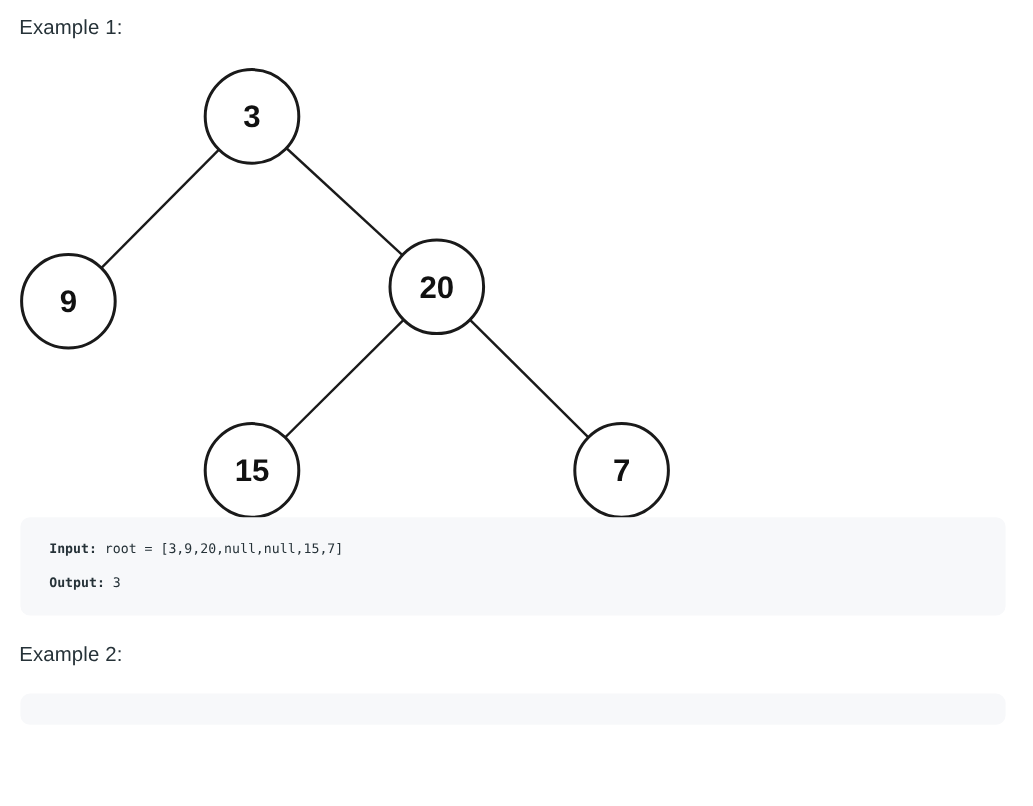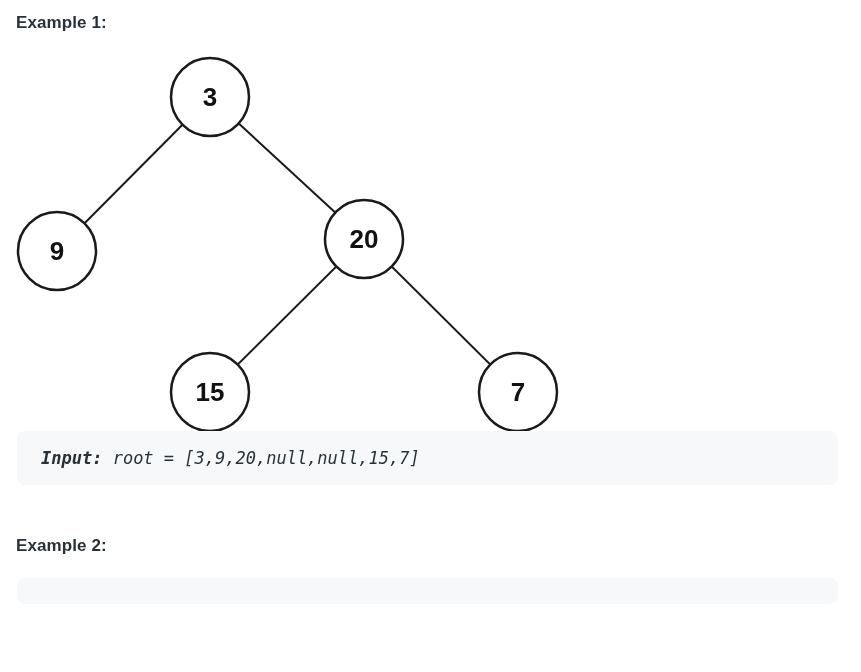--- a/index.html
+++ b/index.html
@@ -9,21 +9,21 @@
     height: 672px;
     position: relative;
     background: #ffffff;
     font-family: "Liberation Sans", sans-serif;
     overflow: hidden;
   }
   .heading {
     position: absolute;
     left: 16px;
     font-size: 17px;
-    font-weight: 700;
+    font-weight: 400;
     color: #263238;
     letter-spacing: 0.1px;
   }
   #heading1 { top: 13px; }
   #heading2 { top: 536px; }
   #tree {
     position: absolute;
     top: 34px;
     left: 0;
     display: block;
@@ -35,24 +35,23 @@
     fill: #111111;
   }
   .codeblock {
     position: absolute;
     left: 17px;
     width: 821px;
     background: #f7f8fa;
     border-radius: 8px;
     padding: 13px 24px;
     font-family: "DejaVu Sans Mono", "Liberation Mono", monospace;
-    font-size: 17px;
+    font-size: 11px;
     line-height: 28px;
     color: #263238;
-    font-style: italic;
   }
   #block1 { top: 431px; }
   #block2 { top: 578px; }
   .codeline { white-space: pre-wrap; }
   .codeline .kw { font-weight: 700; }
 </style>
 </head>
 <body>
 
 <div>
@@ -70,20 +69,21 @@
       <circle cx="364" cy="205" r="39" fill="#ffffff" stroke="#1a1a1a" stroke-width="2.5"></circle>
       <text x="364" y="205" text-anchor="middle" dominant-baseline="central">20</text>
       <circle cx="210" cy="358" r="39" fill="#ffffff" stroke="#1a1a1a" stroke-width="2.5"></circle>
       <text x="210" y="358" text-anchor="middle" dominant-baseline="central">15</text>
       <circle cx="518" cy="358" r="39" fill="#ffffff" stroke="#1a1a1a" stroke-width="2.5"></circle>
       <text x="518" y="358" text-anchor="middle" dominant-baseline="central">7</text>
     </svg>
 
   <div class="codeblock" id="block1">
     <div class="codeline"><span class="kw">Input:</span><span> root = [3,9,20,null,null,15,7]</span></div>
+    <div class="codeline"><span class="kw">Output:</span><span> 3</span></div>
   </div>
 </div>
 
 <div>
   <div class="heading" id="heading2">Example 2:</div>
 
   <div class="codeblock" id="block2">
   </div>
 </div>
 

